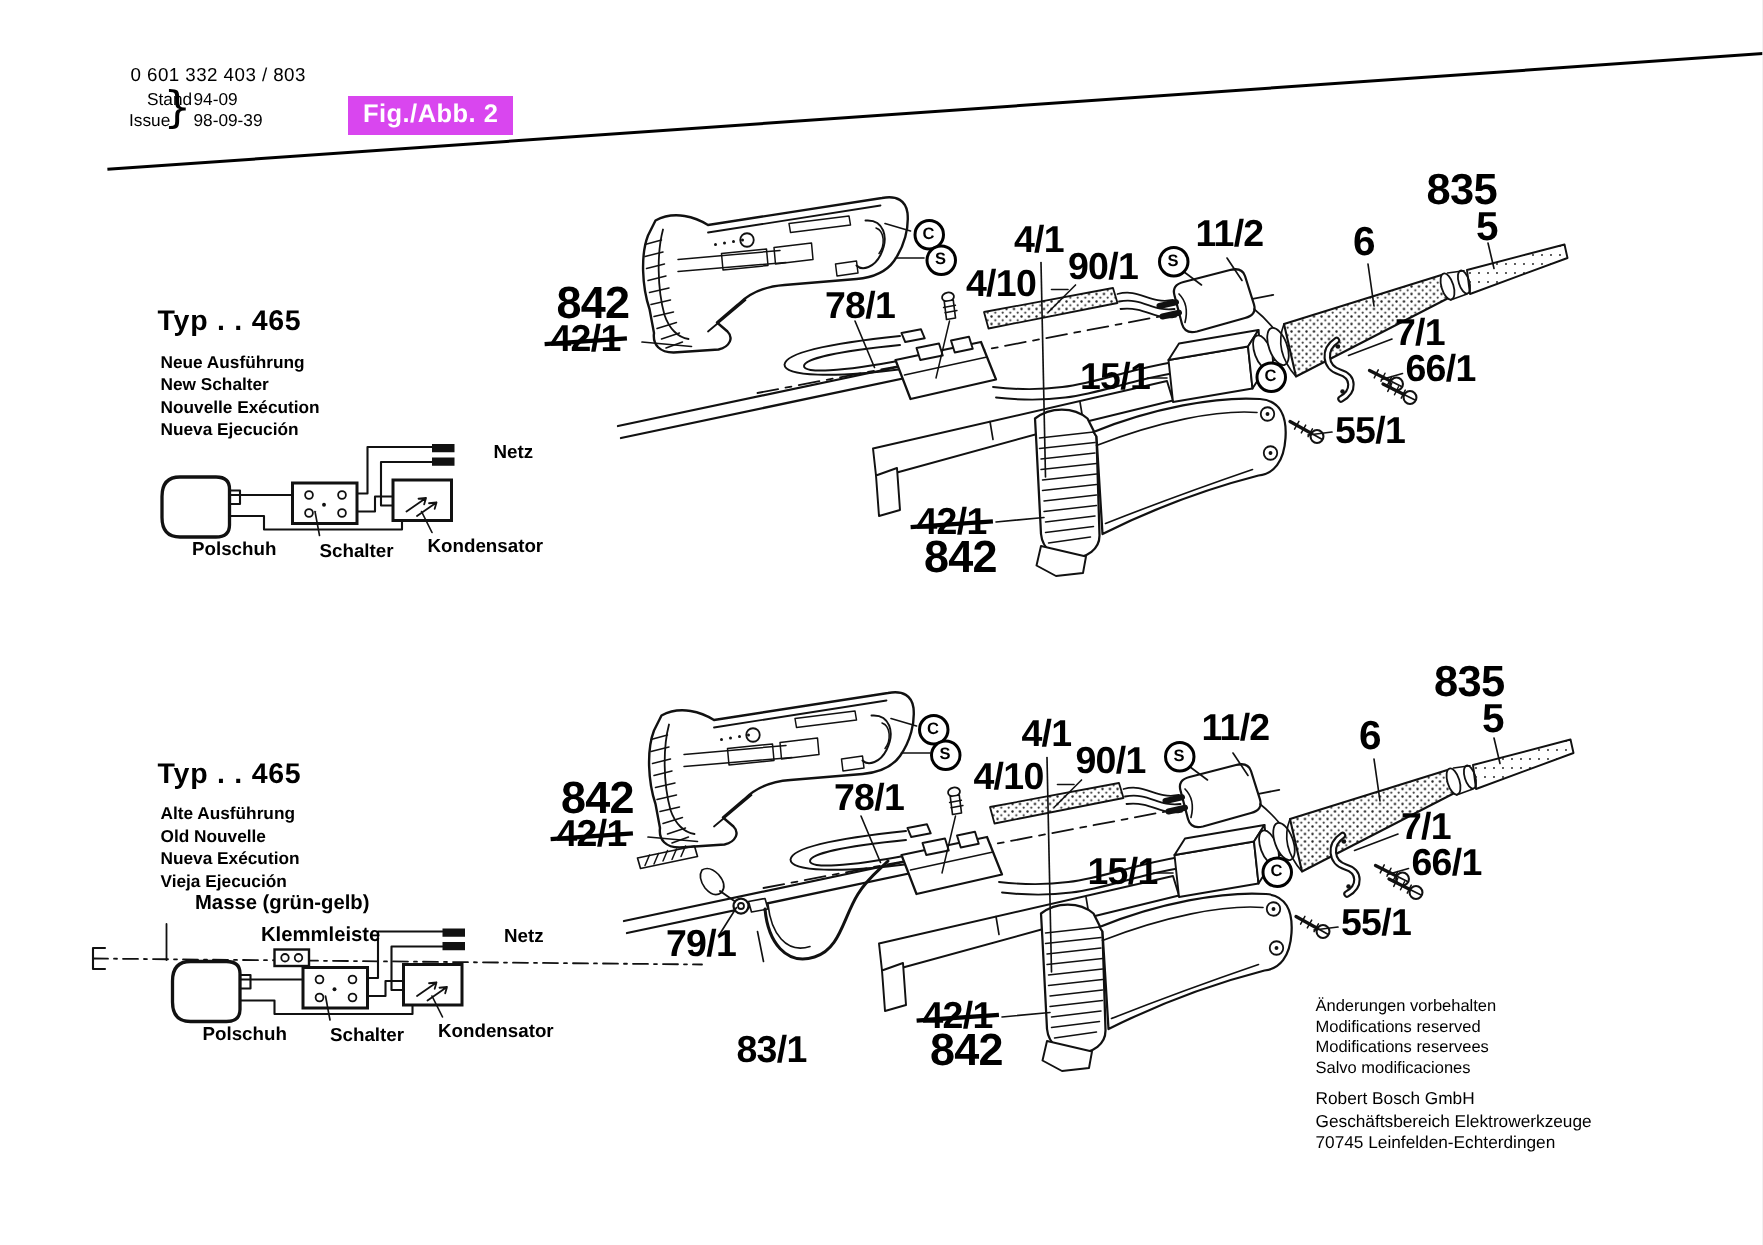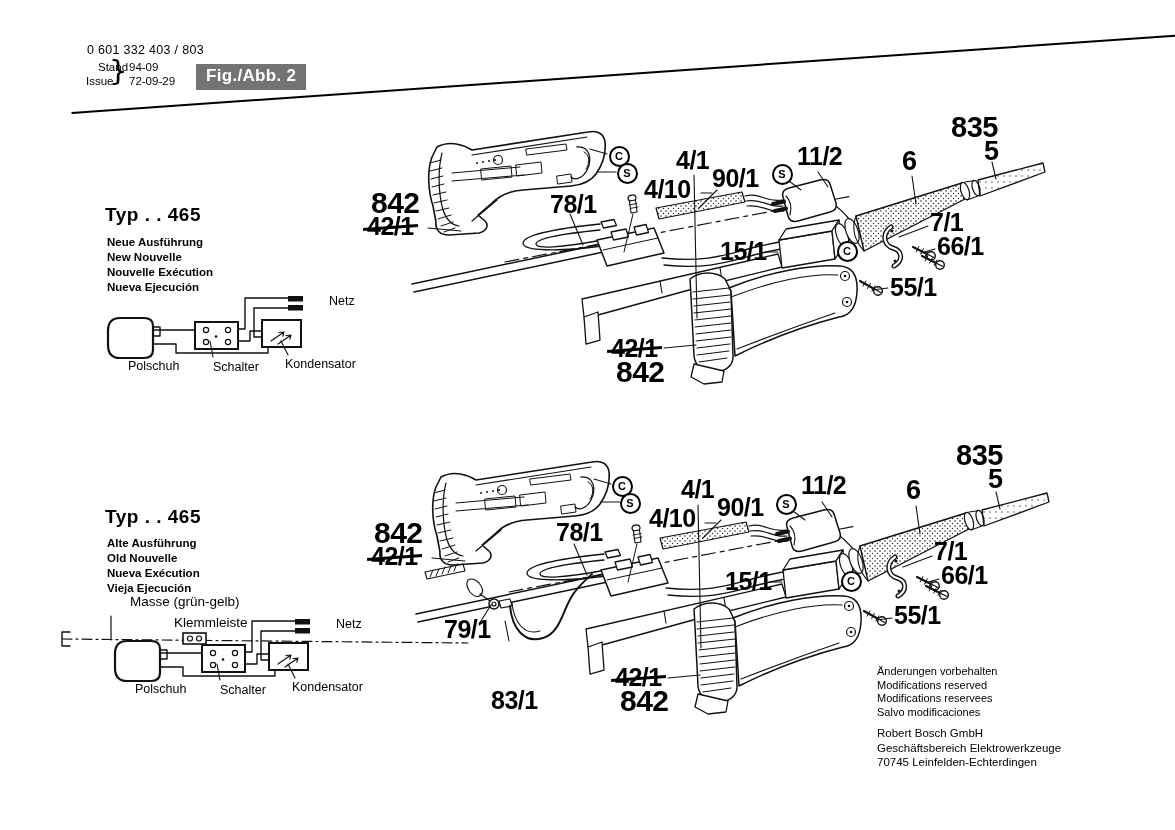--- a/index.html
+++ b/index.html
@@ -3,27 +3,27 @@
 <meta charset="utf-8">
 <style>
   html,body{margin:0;padding:0;background:#e8e8e8;}
   .page{position:relative;width:1175px;height:830px;background:#ffffff;overflow:hidden;
         font-family:"Liberation Sans","DejaVu Sans",sans-serif;color:#000;}
   .abs{position:absolute;white-space:nowrap;}
   
   .hdr-ref{font-size:12.5px;letter-spacing:0.3px;}
   .hdr-small{font-size:11.5px;}
   .brace{font-size:29px;font-weight:400;line-height:30px;font-family:"DejaVu Sans",sans-serif;}
-  .figbox{background:#737373;color:#fff;font-weight:700;font-size:17px;padding:2px 10px 4px 10px;letter-spacing:0.3px;}
+  .figbox{background:#d946ef;color:#fff;font-weight:700;font-size:17px;padding:2px 10px 4px 10px;letter-spacing:0.3px;margin-left:36px;}
   .strikethru{position:relative;}
   .strikethru::after{content:"";position:absolute;left:-5%;right:-7%;top:45%;height:2.4px;background:#000;transform:rotate(-4deg);}
   
   .typ{font-weight:700;font-size:19px;letter-spacing:0.5px;}
   .exec div{font-weight:700;font-size:11.5px;line-height:15px;}
-  .sch-label{font-weight:400;font-size:12.5px;padding-left:24px;}
+  .sch-label{font-weight:700;font-size:12.5px;padding-left:24px;}
   .sch-label.big{font-size:13.5px;}
   
   .part-label{position:absolute;font-weight:700;line-height:0.95;letter-spacing:-0.5px;white-space:nowrap;}
   .part-label.struck::after{content:"";position:absolute;left:-8%;right:-10%;top:46%;height:2.6px;background:#000;transform:rotate(-4deg);}
   .callout{position:absolute;width:17px;height:17px;border:2.4px solid #000;border-radius:50%;
            display:flex;align-items:center;justify-content:center;font-size:11px;font-weight:700;background:#fff;line-height:1;}
   
   .notes div{font-size:11px;line-height:13.5px;}
   .company div{font-size:11.5px;line-height:14.5px;font-weight:400;}
   svg{position:absolute;left:0;top:0;}
@@ -374,27 +374,27 @@
         <line x1="479" y1="624" x2="491" y2="605" stroke="#111" stroke-width="1.1" stroke-linecap="round"></line>
         <line x1="509" y1="641" x2="505" y2="621" stroke="#111" stroke-width="1.1" stroke-linecap="round"></line>
       </g>
     </svg>
 
   <div class="abs hdr-ref" style="left:87px;top:43px">0 601 332 403 / 803</div>
   <div class="abs hdr-small" style="left:98px;top:61px">Stand</div>
   <div class="abs hdr-small" style="left:86px;top:75px">Issue</div>
   <div class="abs brace" style="left:109px;top:56px">}</div>
   <div class="abs hdr-small strikethru" style="left:129px;top:61px">94-09</div>
-  <div class="abs hdr-small" style="left:129px;top:75px">72-09-29</div>
+  <div class="abs hdr-small" style="left:129px;top:75px">98-09-39</div>
   <div class="abs figbox" style="left:196px;top:64px">Fig./Abb. 2</div>
 
   <div class="abs typ" style="left:105px;top:204px">Typ . . 465</div>
   <div class="abs exec" style="left:107px;top:235px">
     <div>Neue Ausführung</div>
-    <div>New Nouvelle</div>
+    <div>New Schalter</div>
     <div>Nouvelle Exécution</div>
     <div>Nueva Ejecución</div>
   </div>
   <div class="abs sch-label" style="left:305px;top:294px">Netz</div>
   <div class="abs sch-label" style="left:104px;top:359px">Polschuh</div>
   <div class="abs sch-label" style="left:189px;top:360px">Schalter</div>
   <div class="abs sch-label" style="left:261px;top:357px">Kondensator</div>
 
   <div class="abs typ" style="left:105px;top:506px">Typ . . 465</div>
   <div class="abs exec" style="left:107px;top:536px">

